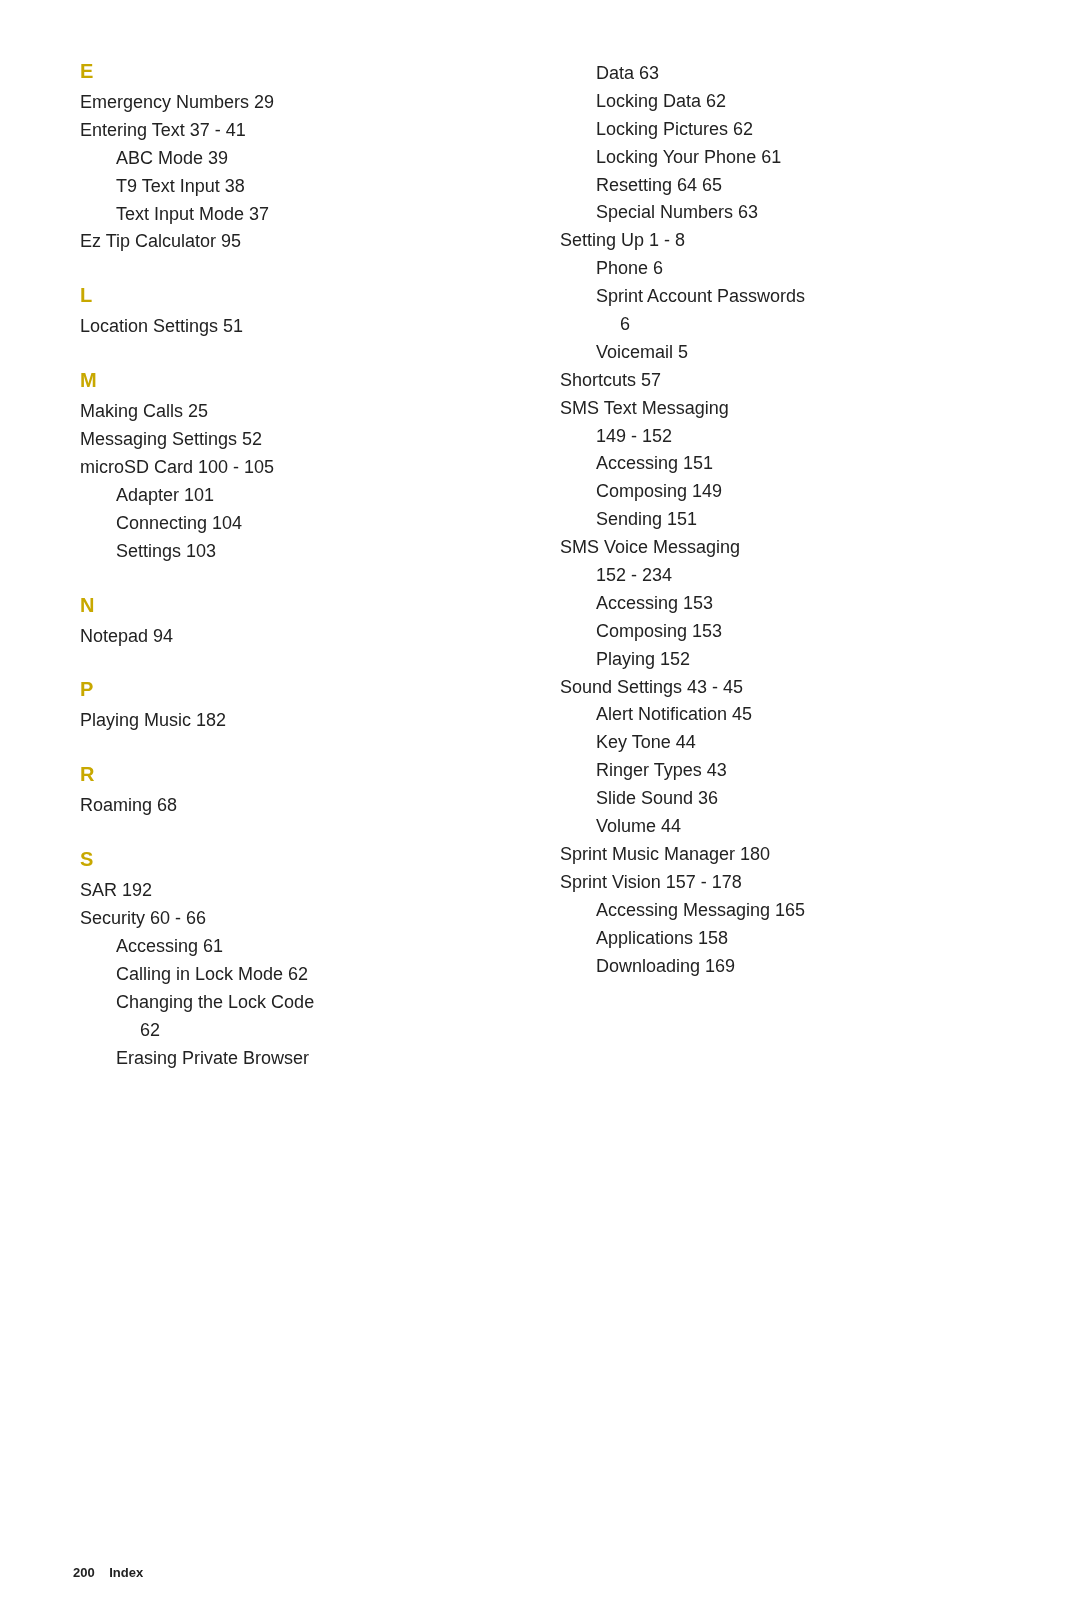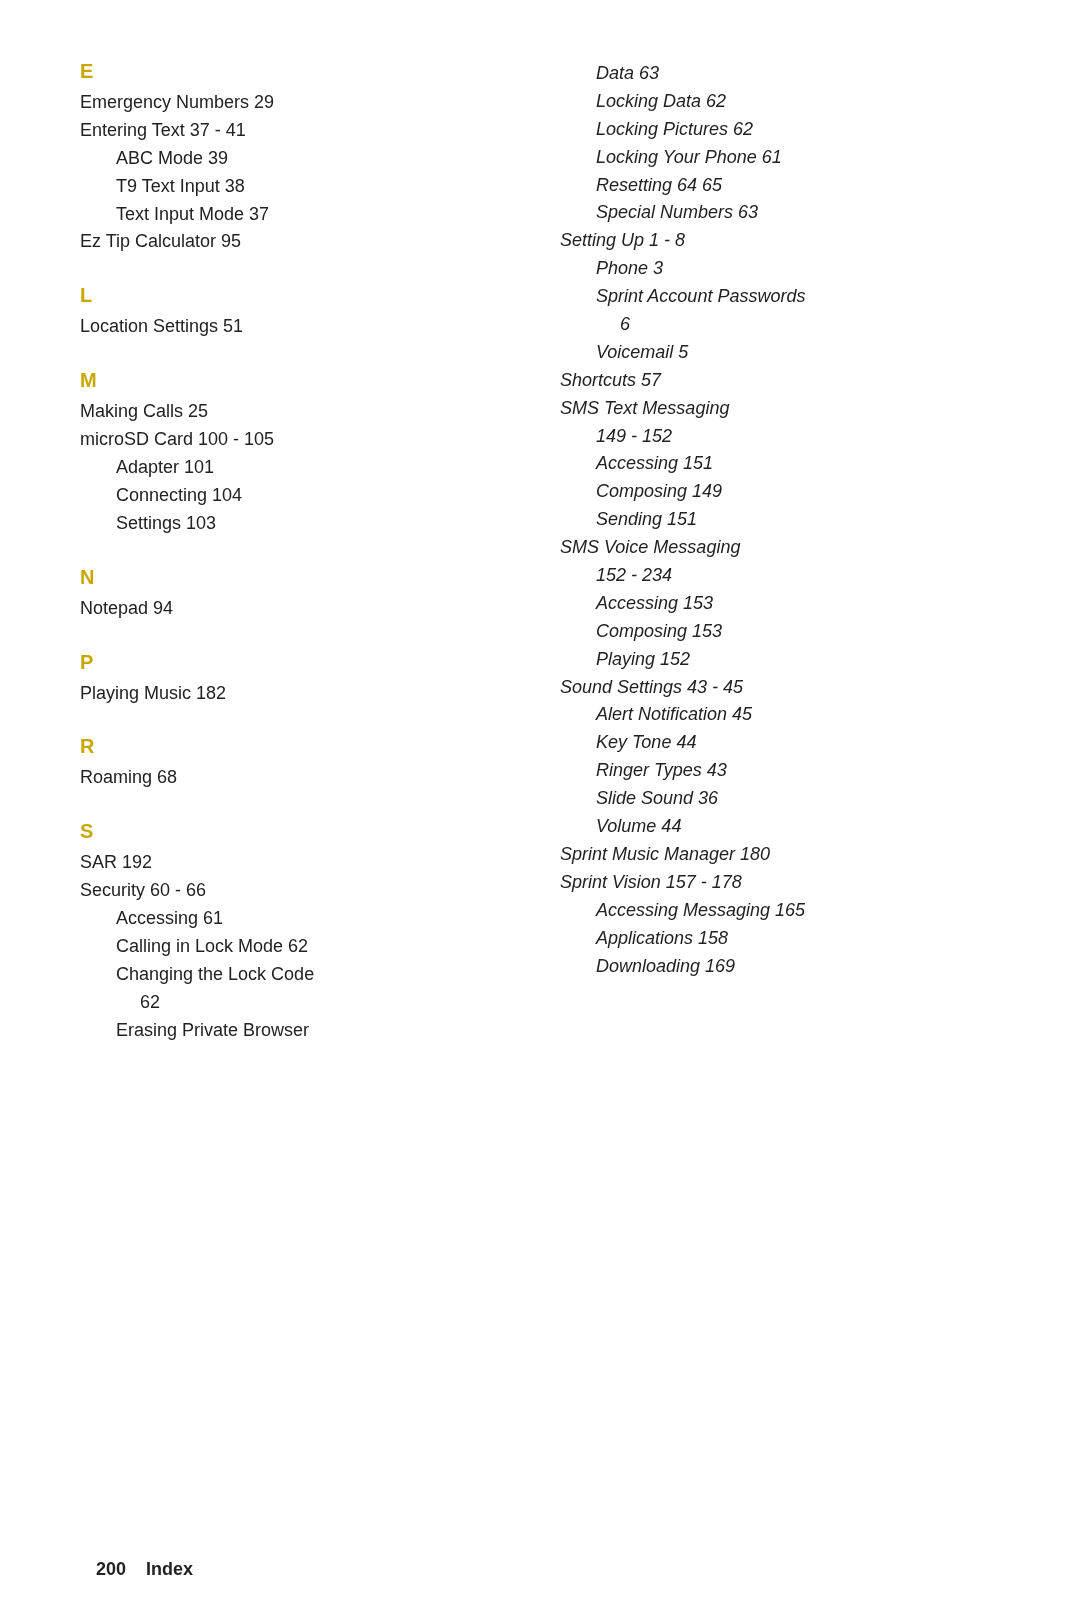--- a/index.html
+++ b/index.html
@@ -19,21 +19,20 @@
       gap: 0;
     }
     .column {
       width: 50%;
       padding-right: 30px;
     }
     .column-right {
       width: 50%;
       padding-left: 10px;
       padding-right: 20px;
-      font-style: italic;
     }
     .section {
       margin-bottom: 28px;
     }
     .section-letter {
       color: #c8a800;
       font-weight: bold;
       font-size: 20px;
       margin-bottom: 6px;
     }
@@ -42,22 +41,22 @@
     }
     .entry.indented {
       padding-left: 36px;
     }
     .entry.indented2 {
       padding-left: 60px;
     }
     .footer {
       position: absolute;
       bottom: 40px;
-      left: 96px;
-      font-size: 18px;
+      left: 73px;
+      font-size: 13px;
       font-weight: bold;
     }
     .footer-index {
       font-weight: bold;
     }
   </style>
 </head>
 <body>
 
 <div class="page">
@@ -72,20 +71,21 @@
         <div class="entry indented">Text Input Mode  37</div>
         <div class="entry">Ez Tip Calculator 95</div>
       </div>
       <div class="section">
         <div class="section-letter">L</div>
         <div class="entry">Location Settings  51</div>
       </div>
       <div class="section">
         <div class="section-letter">M</div>
         <div class="entry">Making Calls  25</div>
+        <div class="entry">Messaging Settings  52</div>
         <div class="entry">microSD Card  100 - 105</div>
         <div class="entry indented">Adapter  101</div>
         <div class="entry indented">Connecting 104</div>
         <div class="entry indented">Settings  103</div>
       </div>
       <div class="section">
         <div class="section-letter">N</div>
         <div class="entry">Notepad  94</div>
       </div>
       <div class="section">
@@ -110,21 +110,21 @@
 
   <div class="column-right">
       <div class="section">
         <div class="entry indented">Data 63</div>
         <div class="entry indented">Locking Data  62</div>
         <div class="entry indented">Locking Pictures  62</div>
         <div class="entry indented">Locking Your Phone  61</div>
         <div class="entry indented">Resetting  64  65</div>
         <div class="entry indented">Special Numbers  63</div>
         <div class="entry">Setting Up  1 - 8</div>
-        <div class="entry indented">Phone  3</div>
+        <div class="entry indented">Phone  6</div>
         <div class="entry indented">Sprint Account Passwords</div>
         <div class="entry indented2">6</div>
         <div class="entry indented">Voicemail  5</div>
         <div class="entry">Shortcuts  57</div>
         <div class="entry">SMS Text Messaging</div>
         <div class="entry indented">149 - 152</div>
         <div class="entry indented">Accessing  151</div>
         <div class="entry indented">Composing  149</div>
         <div class="entry indented">Sending  151</div>
         <div class="entry">SMS Voice Messaging</div>

